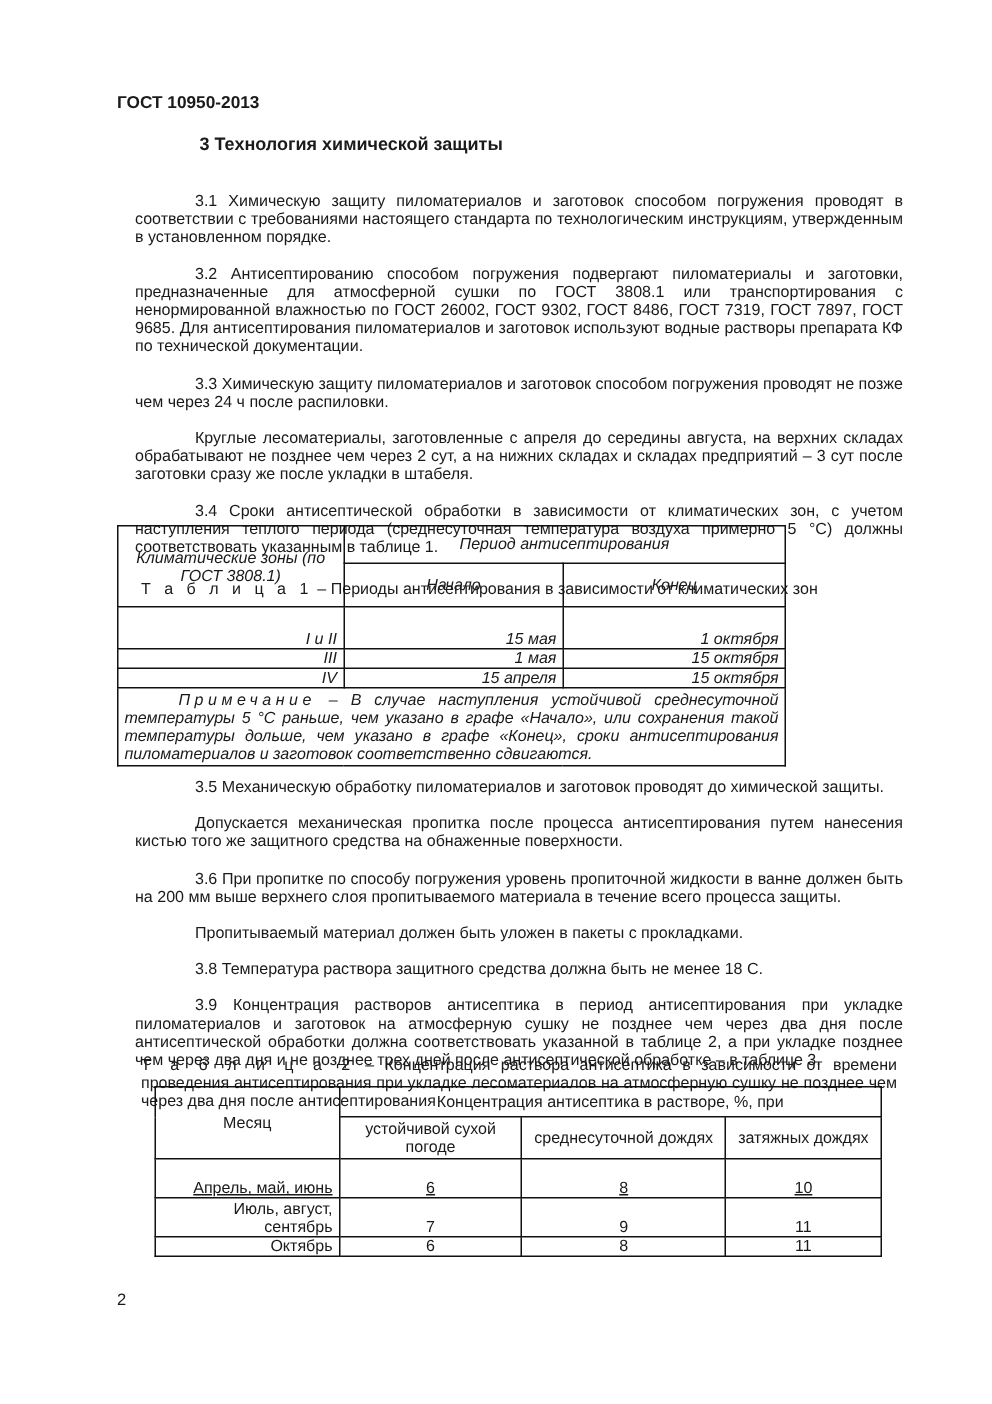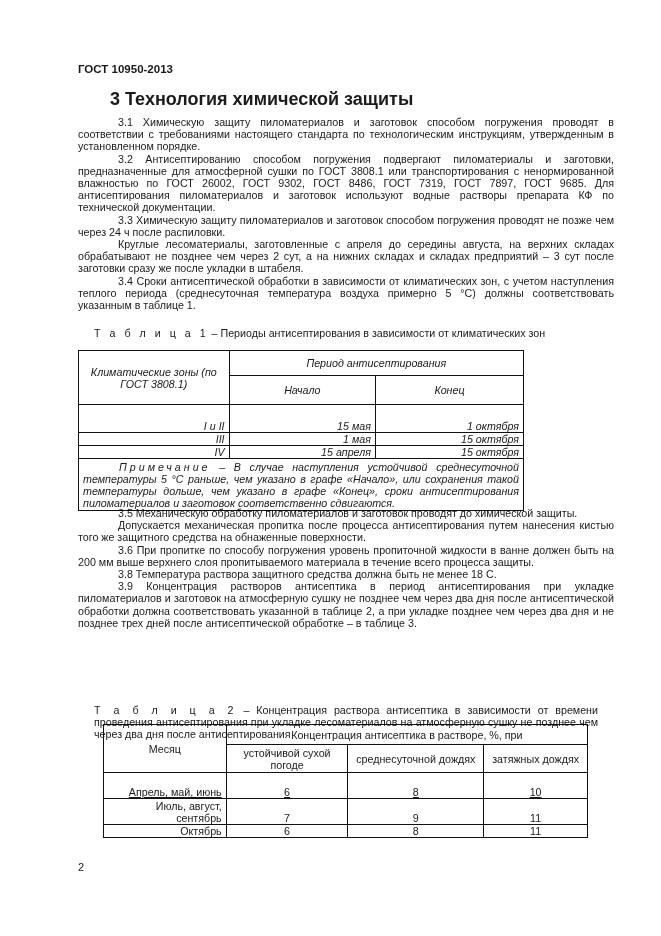--- a/index.html
+++ b/index.html
@@ -1,22 +1,22 @@
 <!DOCTYPE html>
 <html><head>
 <meta charset="utf-8">
 <style>
   html, body { margin:0; padding:0; background:#ffffff; }
   body { width:661px; height:936px; position:relative; overflow:hidden;
          font-family:"Liberation Sans", sans-serif; color:#1a1a1a; }
   .page { position:absolute; left:0; top:0; width:661px; height:936px; }
   .hdr { position:absolute; left:78px; top:63px; font-size:11.5px; font-weight:bold; }
-  .sec { position:absolute; left:110px; top:89px; font-size:18px; font-weight:bold; }
+  .sec { position:absolute; left:133px; top:89px; font-size:12px; font-weight:bold; }
   .body { position:absolute; left:78px; width:536px; font-size:10.7px; line-height:12.2px; text-align:justify; }
-  .p { margin:0; text-indent:40px; }
+  .p { margin:12px; text-indent:40px; }
   .cap { margin:16px; text-indent:0; }
   .sp { letter-spacing:3px; }
   table { border-collapse:collapse; position:absolute; font-size:10.7px; line-height:12px; }
   td { border:1.6px solid #111; padding:0 4px; vertical-align:bottom; }
   .c { text-align:center; vertical-align:middle; }
   .l { text-align:right; }
   .note { text-align:justify; padding:2px 4px 1px 4px; vertical-align:top; }
   .note .lead { letter-spacing:3px; padding-left:36px; }
   .pn { position:absolute; left:78px; top:861px; font-size:11px; }
 </style>
@@ -70,20 +70,21 @@
     <tr>
       <td colspan="3" class="note"><span class="lead">Примечание</span><span> – В случае наступления устойчивой среднесуточной температуры 5 °С раньше, чем указано в графе «Начало», или сохранения такой температуры дольше, чем указано в графе «Конец», сроки антисептирования пиломатериалов и заготовок соответственно сдвигаются.</span></td>
     </tr>
   </tbody>
     </table>
 
   <div class="body" style="top:507px;">
     <p class="p">3.5 Механическую обработку пиломатериалов и заготовок проводят до химической защиты.</p>
     <p class="p">Допускается механическая пропитка после процесса антисептирования путем нанесения кистью того же защитного средства на обнаженные поверхности.</p>
     <p class="p">3.6 При пропитке по  способу погружения уровень пропиточной жидкости в ванне должен быть на 200 мм выше верхнего слоя пропитываемого материала в течение всего процесса защиты.</p>
+    <p class="p">Пропитываемый материал должен быть уложен в пакеты с прокладками.</p>
     <p class="p">3.8 Температура раствора защитного средства должна быть не менее 18 С.</p>
     <p class="p">3.9 Концентрация растворов антисептика в период антисептирования  при укладке пиломатериалов и заготовок на атмосферную сушку не позднее чем через два дня после антисептической обработки должна соответствовать указанной в таблице 2, а при укладке позднее чем через два дня и не позднее трех дней после антисептической обработке – в таблице 3.</p>
   </div>
 
   <div class="body" style="top:688px;">
     <p class="cap"><span class="sp">Т а б л и ц а 2</span><span> – Концентрация раствора антисептика в зависимости от времени проведения антисептирования при укладке лесоматериалов на атмосферную сушку  не позднее чем через два дня после антисептирования</span></p>
   </div>
 
   <table style="left:103px; top:724px; width:485px;">
     <colgroup>

